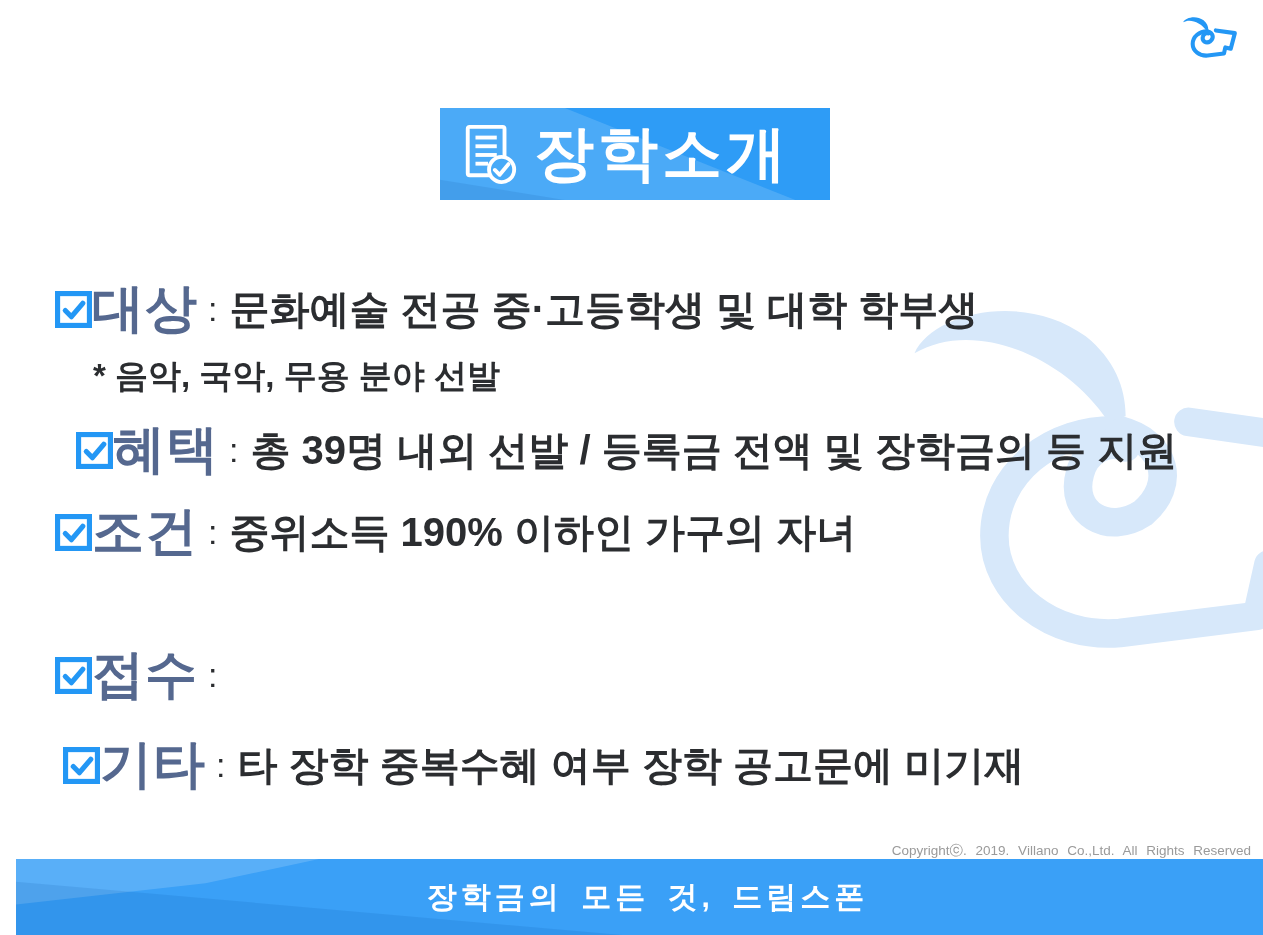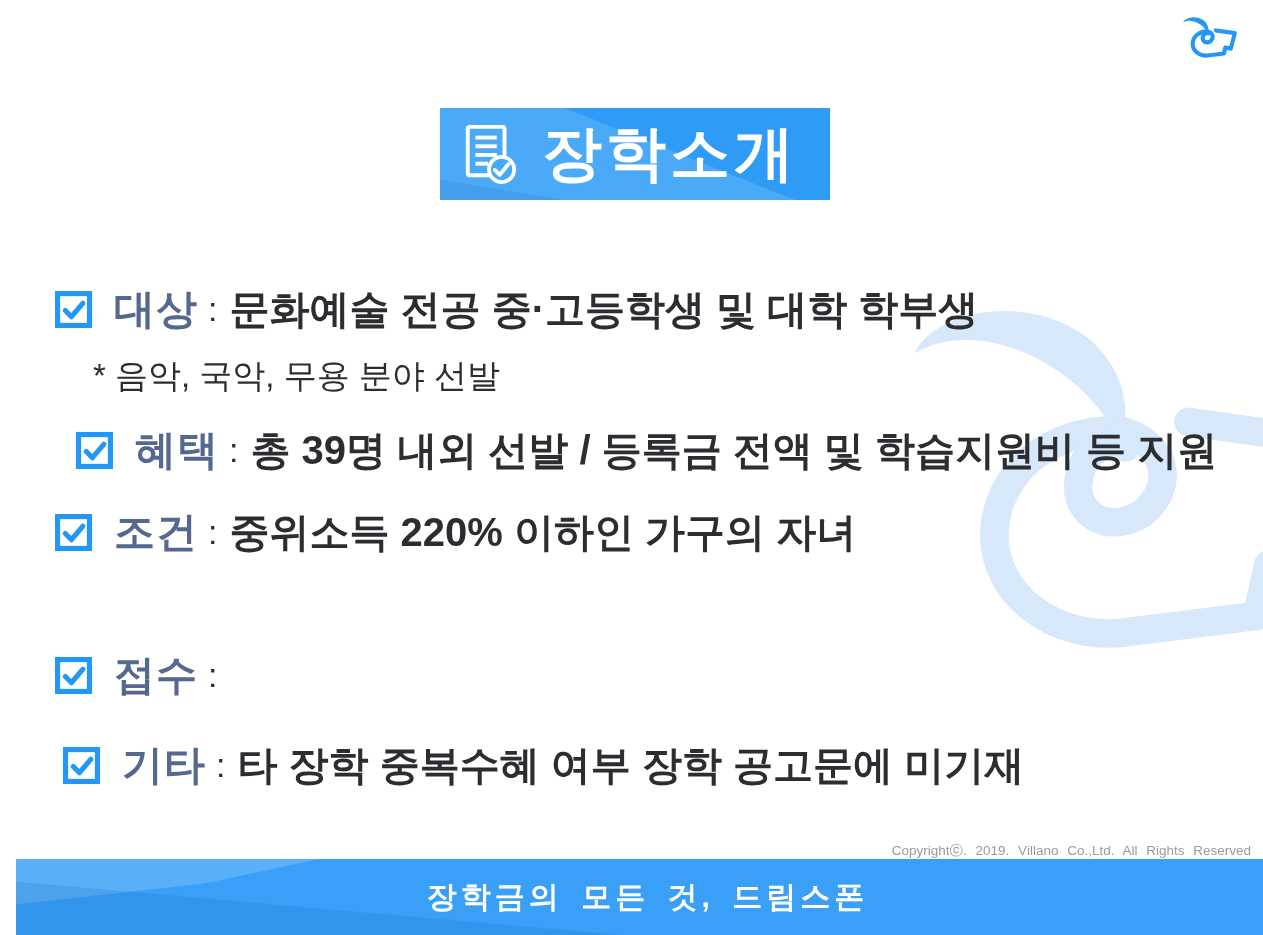--- a/index.html
+++ b/index.html
@@ -39,45 +39,45 @@
   }
   .banner::after{
     content:"";position:absolute;inset:0;
     background:rgba(0,60,140,0.10);
     clip-path:polygon(0 78%,32% 100%,0 100%);
   }
   .banner-icon{width:60px;height:64px;position:relative;z-index:1;flex:0 0 auto;}
   .banner-title{
     position:relative;z-index:1;
     color:#ffffff;font-size:60px;font-weight:bold;
-    letter-spacing:4px;margin-left:22px;white-space:nowrap;
+    letter-spacing:4px;margin-left:14px;white-space:nowrap;
   }
 
   
   .row{
     position:absolute;left:55px;height:46px;z-index:1;
     display:flex;align-items:center;white-space:nowrap;
   }
   .row .cb{width:37px;height:37px;flex:0 0 auto;}
   .row .lbl{
-    color:var(--label);font-size:41px;font-weight:bold;
-    margin-left:22px;min-width:84px;letter-spacing:1px;
+    color:var(--label);font-size:52px;font-weight:bold;
+    min-width:84px;letter-spacing:1px;
   }
   .row .sep{
     color:var(--text);font-size:34px;font-weight:normal;
     margin:0 12px 0 10px;
   }
   .row .txt{color:var(--text);font-size:40px;font-weight:600;}
   .row .txt .em{
     font-weight:bold;
     text-decoration-thickness:3px;text-underline-offset:7px;
   }
   .note{
     position:absolute;left:93px;z-index:1;white-space:nowrap;
-    color:var(--text);font-size:33px;font-weight:normal;
+    color:var(--text);font-size:33px;font-weight:bold;
   }
   .r1{top:286px;}
   .n1{top:354px;}
   .r2{top:427px;padding-left:21px;}
   .r3{top:509px;}
   .n2{top:574px;}
   .r4{top:652px;}
   .r5{top:742px;padding-left:8px;}
 
   
@@ -155,31 +155,31 @@
   </div>
   <div class="note n1">* 음악, 국악, 무용 분야 선발</div>
 
   <div class="row r2">
     <svg class="cb" viewBox="0 0 36 36">
       <rect x="2.5" y="2.5" width="31" height="31" fill="#ffffff" stroke="#2397f5" stroke-width="5"></rect>
       <polyline points="10,19 16,25 27,12" fill="none" stroke="#2397f5" stroke-width="5" stroke-linecap="round" stroke-linejoin="round"></polyline>
     </svg>
     <span class="lbl">혜택</span>
     <span class="sep">:</span>
-    <span class="txt"><span>총 39명 내외 선발 / 등록금 </span><span class="em">전액</span><span> 및 학습지원비 등 지원</span></span>
+    <span class="txt"><span>총 39명 내외 선발 / 등록금 </span><span class="em">전액</span><span> 및 장학금의 등 지원</span></span>
   </div>
 
   <div class="row r3">
     <svg class="cb" viewBox="0 0 36 36">
       <rect x="2.5" y="2.5" width="31" height="31" fill="#ffffff" stroke="#2397f5" stroke-width="5"></rect>
       <polyline points="10,19 16,25 27,12" fill="none" stroke="#2397f5" stroke-width="5" stroke-linecap="round" stroke-linejoin="round"></polyline>
     </svg>
     <span class="lbl">조건</span>
     <span class="sep">:</span>
-    <span class="txt"><span>중위소득 </span><span class="em">220% 이하</span><span>인 가구의 자녀</span></span>
+    <span class="txt"><span>중위소득 </span><span class="em">190% 이하</span><span>인 가구의 자녀</span></span>
   </div>
 
   <div class="row r4">
     <svg class="cb" viewBox="0 0 36 36">
       <rect x="2.5" y="2.5" width="31" height="31" fill="#ffffff" stroke="#2397f5" stroke-width="5"></rect>
       <polyline points="10,19 16,25 27,12" fill="none" stroke="#2397f5" stroke-width="5" stroke-linecap="round" stroke-linejoin="round"></polyline>
     </svg>
     <span class="lbl">접수</span>
     <span class="sep">:</span>
   </div>

